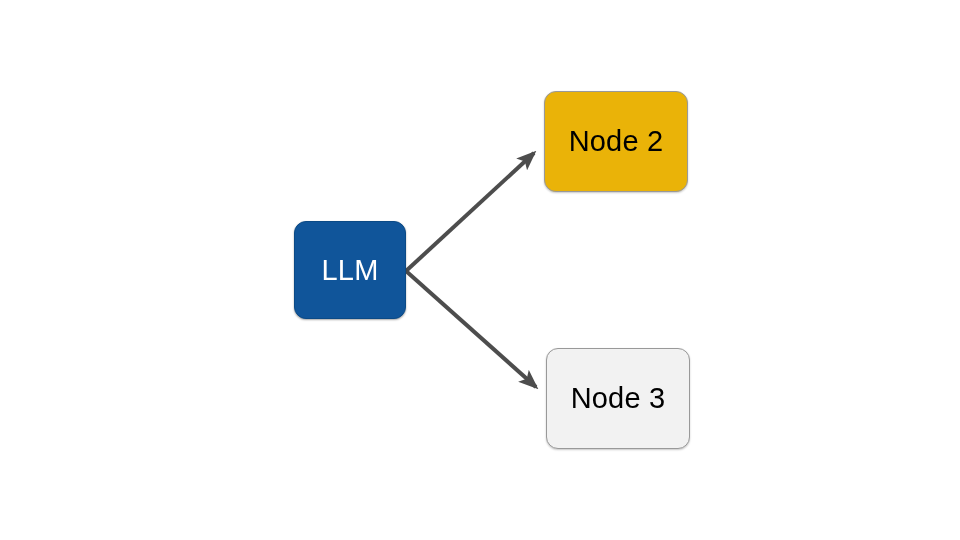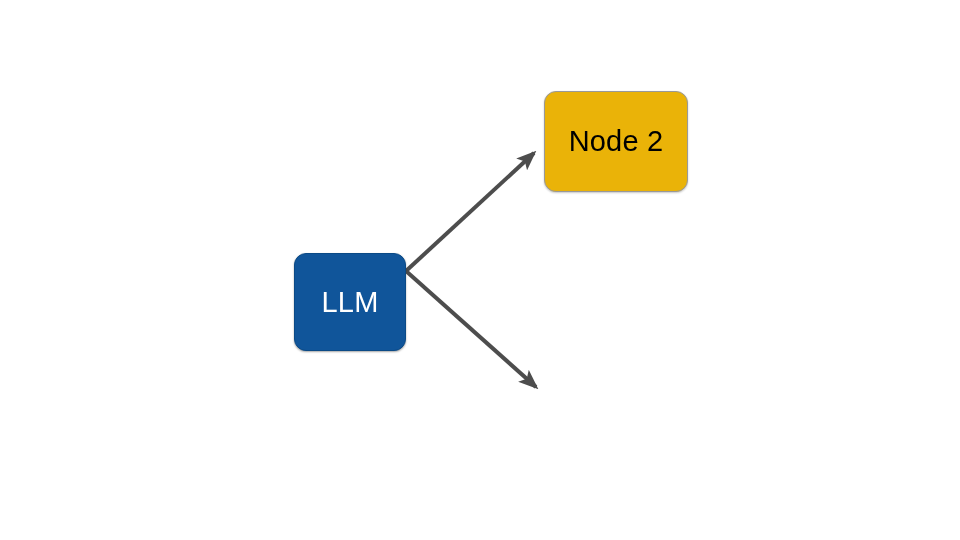--- a/index.html
+++ b/index.html
@@ -44,21 +44,20 @@
   }
   
   #node-llm {
     left: 294px;
     top: 221px;
     width: 112px;
     height: 98px;
     background: #10559A;
     border: 1px solid #0B4A86;
     box-shadow: 0 1px 2px rgba(0,0,0,0.35);
-    margin-top: 32px;
   }
   #node-llm .node-label {
     color: #ffffff;
     font-size: 29px;
     letter-spacing: 0.2px;
   }
   
   #node-2 {
     left: 544px;
     top: 91px;
@@ -106,14 +105,17 @@
   </svg>
 
   <div class="node" id="node-llm">
     <span class="node-label">LLM</span>
   </div>
 
   <div class="node" id="node-2">
     <span class="node-label">Node 2</span>
   </div>
 
+  <div class="node" id="node-3">
+    <span class="node-label">Node 3</span>
+  </div>
 
 </div>
 
 </body></html>

